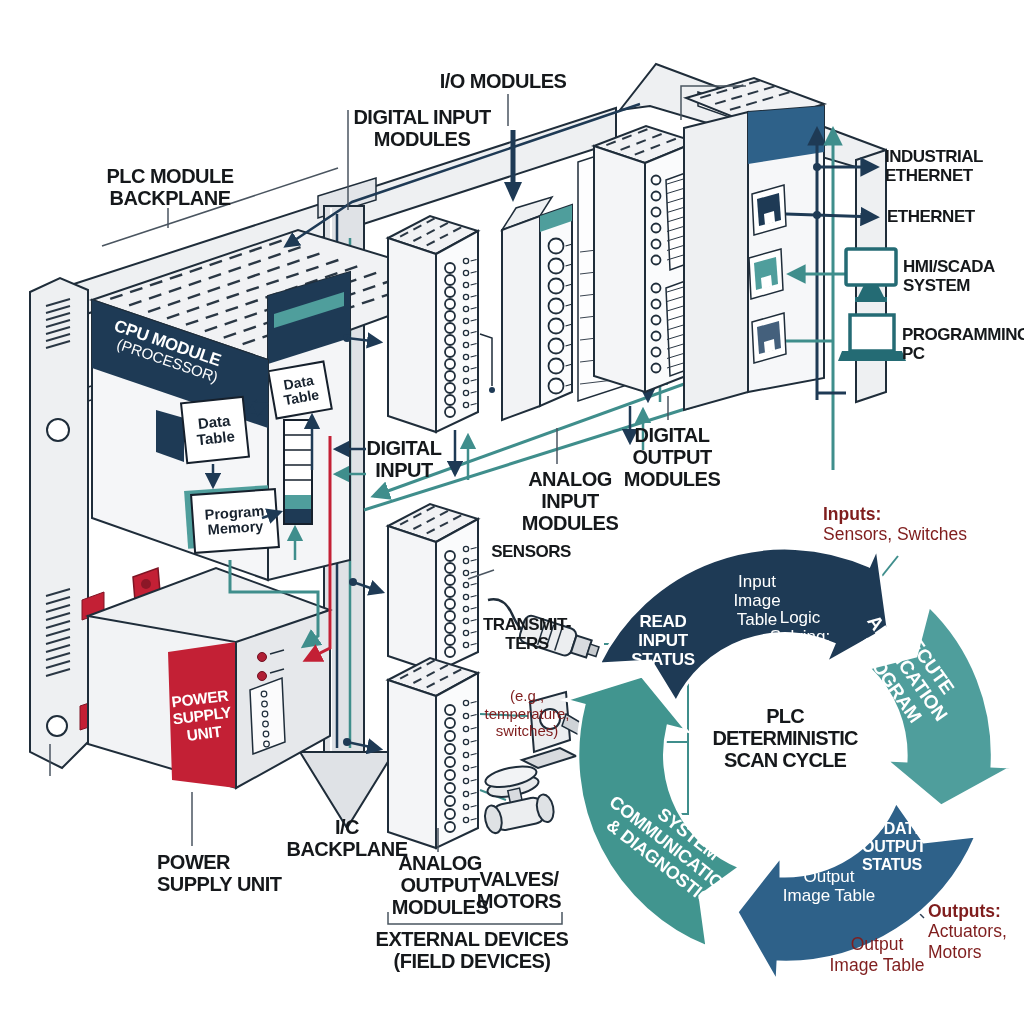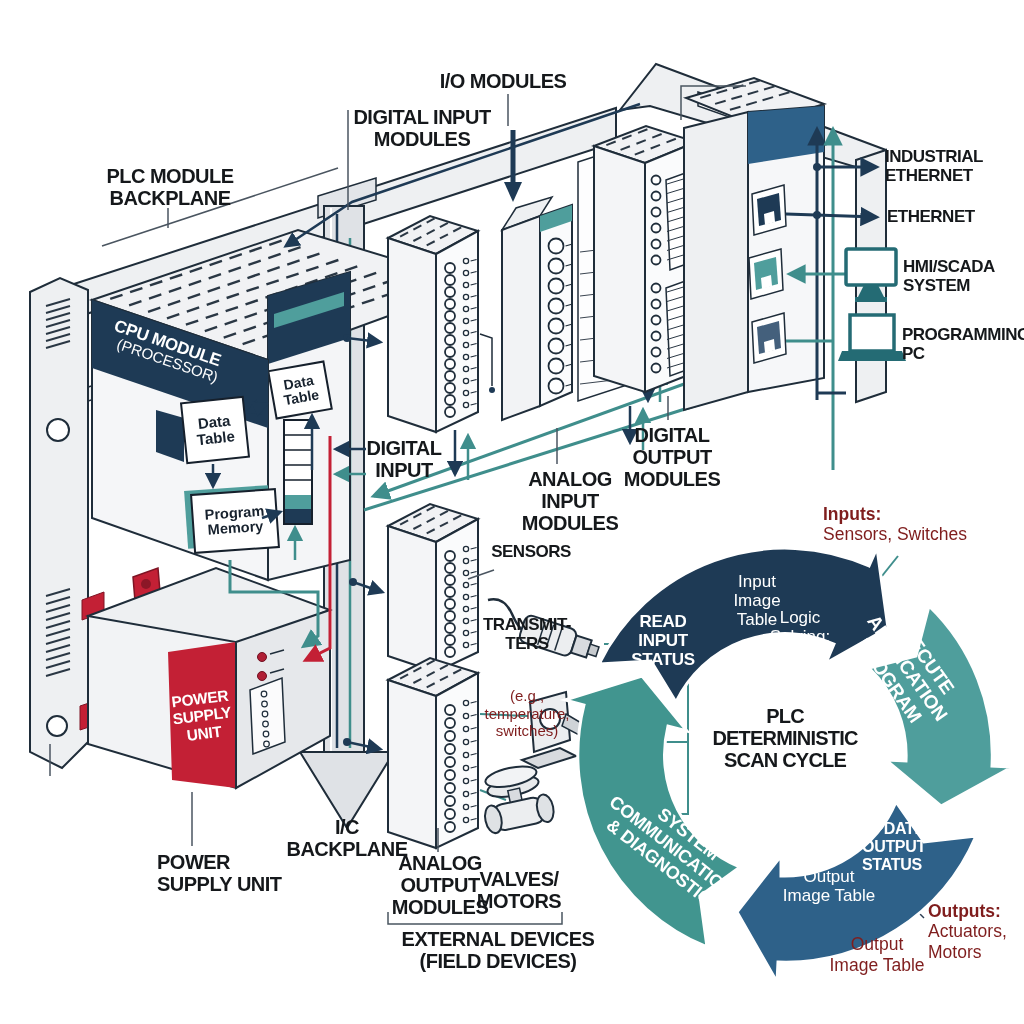--- a/index.html
+++ b/index.html
@@ -640,21 +640,21 @@
 switches)</div>
 <div class="lbl lft" style="left:157px;top:851px;">POWER
 SUPPLY UNIT</div>
 <div class="lbl" style="left:347px;top:816px;">I/C
 BACKPLANE</div>
 <div class="lbl" style="left:440px;top:852px;">ANALOG
 OUTPUT
 MODULES</div>
 <div class="lbl" style="left:519px;top:868px;">VALVES/
 MOTORS</div>
-<div class="lbl" style="left:472px;top:928px;margin-left:26px;">EXTERNAL DEVICES
+<div class="lbl" style="left:472px;top:928px;">EXTERNAL DEVICES
 (FIELD DEVICES)</div>
 
 <div class="wtxt bold" style="left:118px;top:316px;font-size:17px;transform:rotate(19deg);transform-origin:left top;text-align:left;">CPU MODULE</div>
 <div class="wtxt" style="left:120px;top:336px;font-size:15px;transform:rotate(19deg);transform-origin:left top;text-align:left;">(PROCESSOR)</div>
 <div class="boxtxt" style="left:215px;top:430px;font-size:15px;transform:translate(-50%,-50%) rotate(-6deg);">Data
 Table</div>
 <div class="boxtxt" style="left:300px;top:390px;font-size:14px;transform:translate(-50%,-50%) rotate(-10deg);">Data
 Table</div>
 <div class="boxtxt" style="left:235px;top:521px;font-size:14.5px;transform:translate(-50%,-50%) rotate(-4deg);">Program
 Memory</div>

